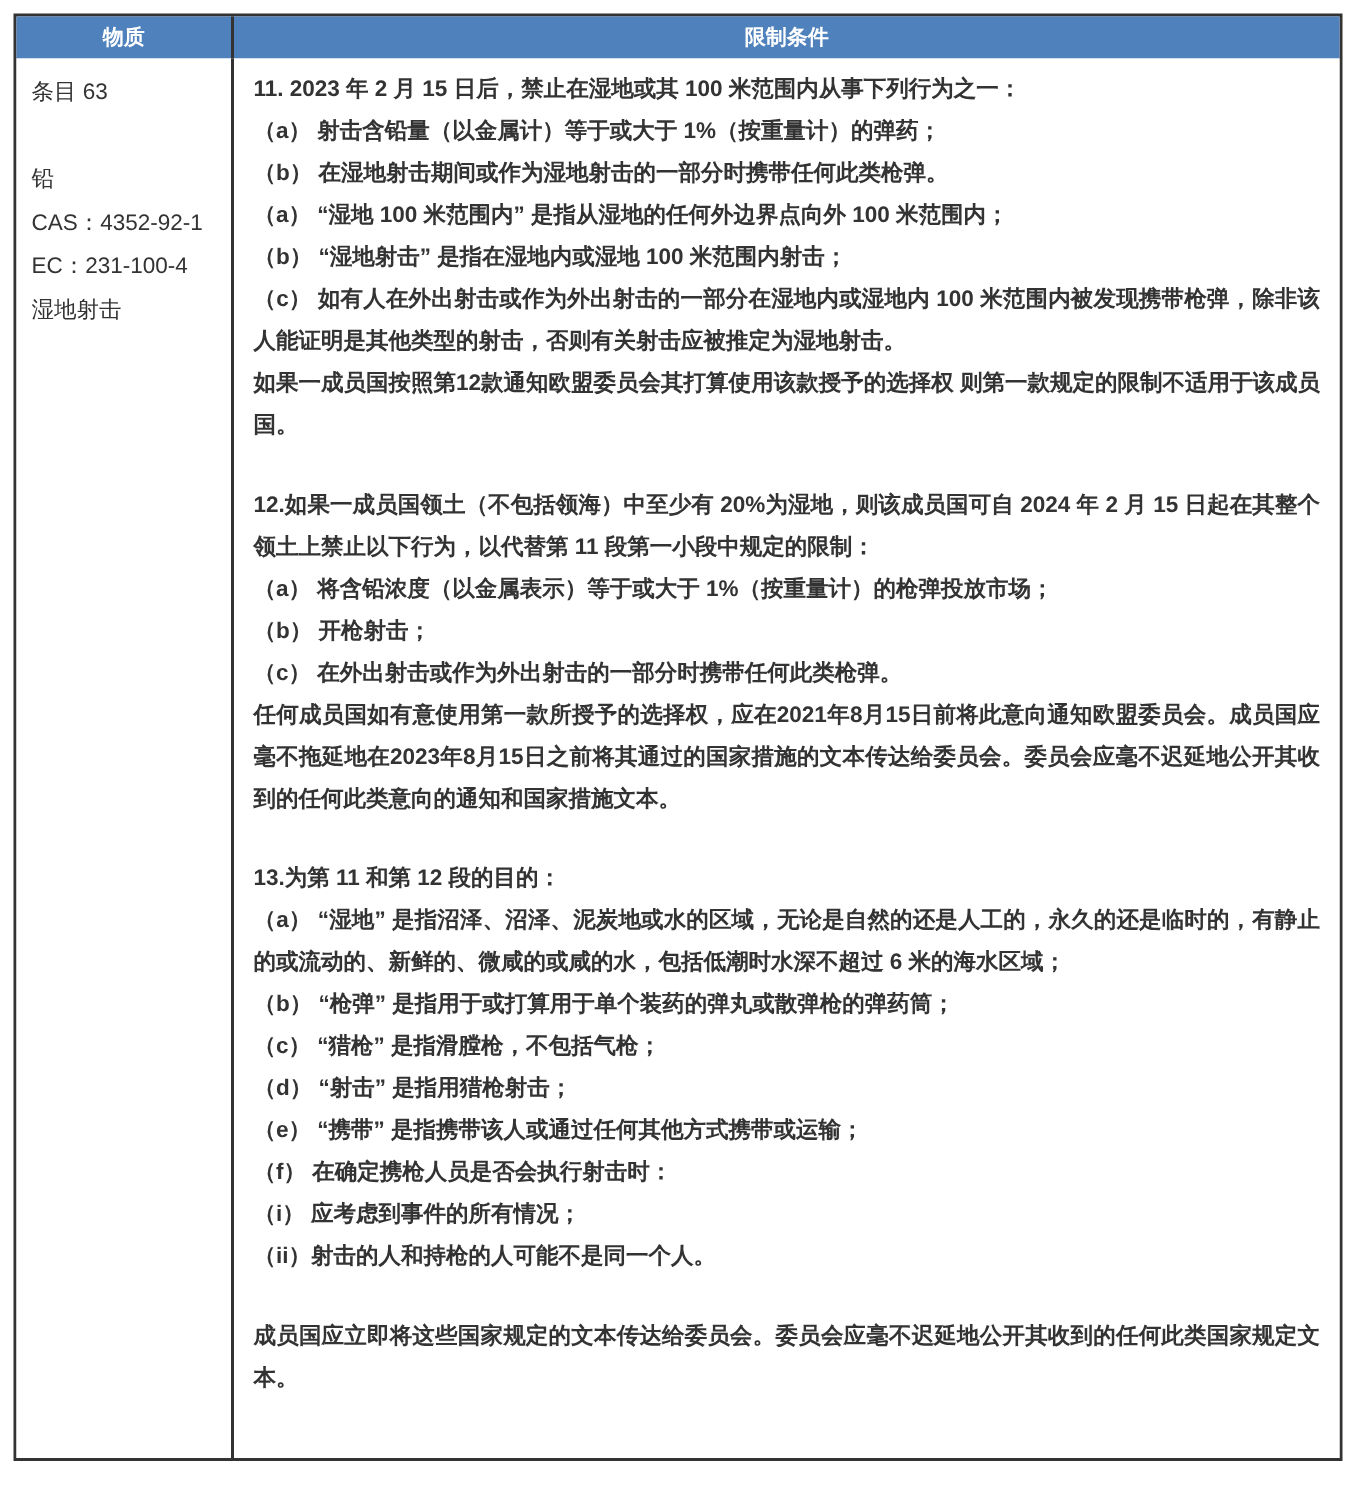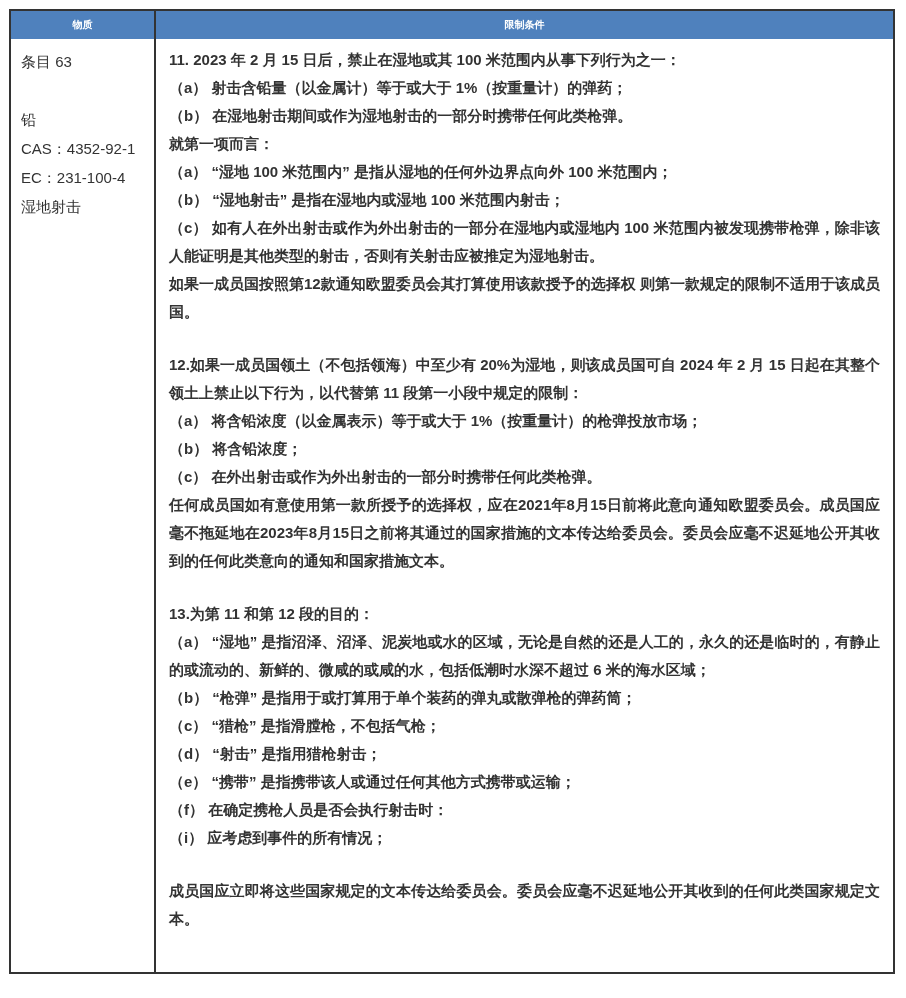--- a/index.html
+++ b/index.html
@@ -11,21 +11,21 @@
   }
   .page { position: relative; width: 906px; height: 998px; background: #ffffff; }
   .reg-table {
     position: absolute; left: 9px; top: 9px; width: 886px;
     border: 2px solid #333333;
     box-sizing: border-box;
     background: #ffffff;
   }
   .header-row { display: flex; background: #4F81BD; }
   .hcell {
-    color: #ffffff; font-weight: bold; font-size: 10px;
+    color: #ffffff; font-weight: bold; font-size: 14px;
     text-align: center; padding: 5px 0 6px 0; line-height: 17px;
     box-sizing: border-box;
   }
   .col-substance { flex: 0 0 145px; width: 145px; border-right: 2px solid #333333; }
   .col-conditions { flex: 1 1 auto; }
   .body-row { display: flex; background: #ffffff; min-height: 933px; align-items: stretch; }
   .bcell { box-sizing: border-box; color: #333333; font-size: 15px; }
   .bcell.col-substance { padding: 8px 10px 8px 10px; }
   .bcell.col-conditions { padding: 7px 13px 8px 13px; text-align: justify; }
   .sline { margin: 0; line-height: 29px; white-space: nowrap; }
@@ -50,39 +50,39 @@
           <p class="sline blank"></p>
           <p class="sline">铅</p>
           <p class="sline">CAS：4352-92-1</p>
           <p class="sline">EC：231-100-4</p>
           <p class="sline">湿地射击</p>
         </div>
       <div class="bcell col-conditions">
           <p class="cline">11. 2023 年 2 月 15 日后，禁止在湿地或其 100 米范围内从事下列行为之一：</p>
           <p class="cline">（a） 射击含铅量（以金属计）等于或大于 1%（按重量计）的弹药；</p>
           <p class="cline">（b） 在湿地射击期间或作为湿地射击的一部分时携带任何此类枪弹。</p>
-          <p class="cline">就第一项而言：</p>
           <p class="cline">（a） “湿地 100 米范围内” 是指从湿地的任何外边界点向外 100 米范围内；</p>
           <p class="cline">（b） “湿地射击” 是指在湿地内或湿地 100 米范围内射击；</p>
           <p class="cline">（c） 如有人在外出射击或作为外出射击的一部分在湿地内或湿地内 100 米范围内被发现携带枪弹，除非该人能证明是其他类型的射击，否则有关射击应被推定为湿地射击。</p>
           <p class="cline">如果一成员国按照第12款通知欧盟委员会其打算使用该款授予的选择权 则第一款规定的限制不适用于该成员国。</p>
           <p class="cline blank"></p>
           <p class="cline">12.如果一成员国领土（不包括领海）中至少有 20%为湿地，则该成员国可自 2024 年 2 月 15 日起在其整个领土上禁止以下行为，以代替第 11 段第一小段中规定的限制：</p>
           <p class="cline">（a） 将含铅浓度（以金属表示）等于或大于 1%（按重量计）的枪弹投放市场；</p>
-          <p class="cline">（b） 将含铅浓度；</p>
+          <p class="cline">（b） 开枪射击；</p>
           <p class="cline">（c） 在外出射击或作为外出射击的一部分时携带任何此类枪弹。</p>
           <p class="cline">任何成员国如有意使用第一款所授予的选择权，应在2021年8月15日前将此意向通知欧盟委员会。成员国应毫不拖延地在2023年8月15日之前将其通过的国家措施的文本传达给委员会。委员会应毫不迟延地公开其收到的任何此类意向的通知和国家措施文本。</p>
           <p class="cline blank"></p>
           <p class="cline">13.为第 11 和第 12 段的目的：</p>
           <p class="cline">（a） “湿地” 是指沼泽、沼泽、泥炭地或水的区域，无论是自然的还是人工的，永久的还是临时的，有静止的或流动的、新鲜的、微咸的或咸的水，包括低潮时水深不超过 6 米的海水区域；</p>
           <p class="cline">（b） “枪弹” 是指用于或打算用于单个装药的弹丸或散弹枪的弹药筒；</p>
           <p class="cline">（c） “猎枪” 是指滑膛枪，不包括气枪；</p>
           <p class="cline">（d） “射击” 是指用猎枪射击；</p>
           <p class="cline">（e） “携带” 是指携带该人或通过任何其他方式携带或运输；</p>
           <p class="cline">（f） 在确定携枪人员是否会执行射击时：</p>
           <p class="cline">（i） 应考虑到事件的所有情况；</p>
+          <p class="cline">（ii）射击的人和持枪的人可能不是同一个人。</p>
           <p class="cline blank"></p>
           <p class="cline">成员国应立即将这些国家规定的文本传达给委员会。委员会应毫不迟延地公开其收到的任何此类国家规定文本。</p>
         </div>
     </div>
 
   </div>
 </div>
 
 </body></html>

